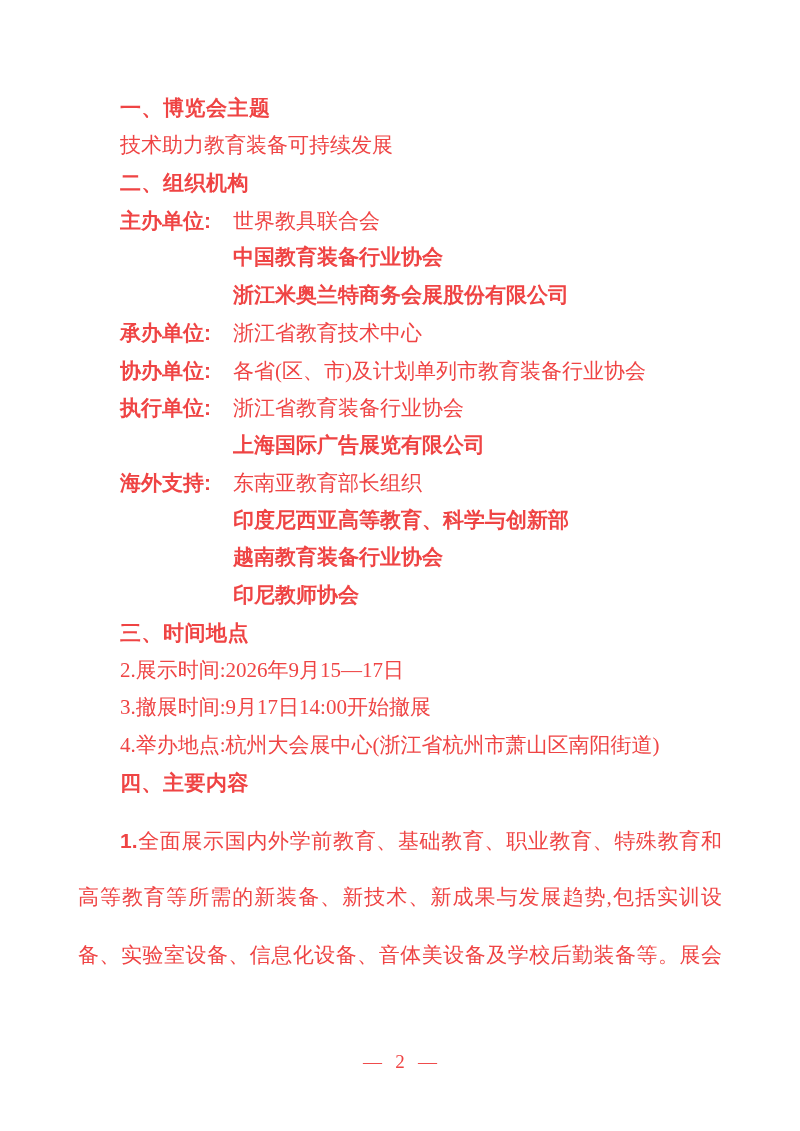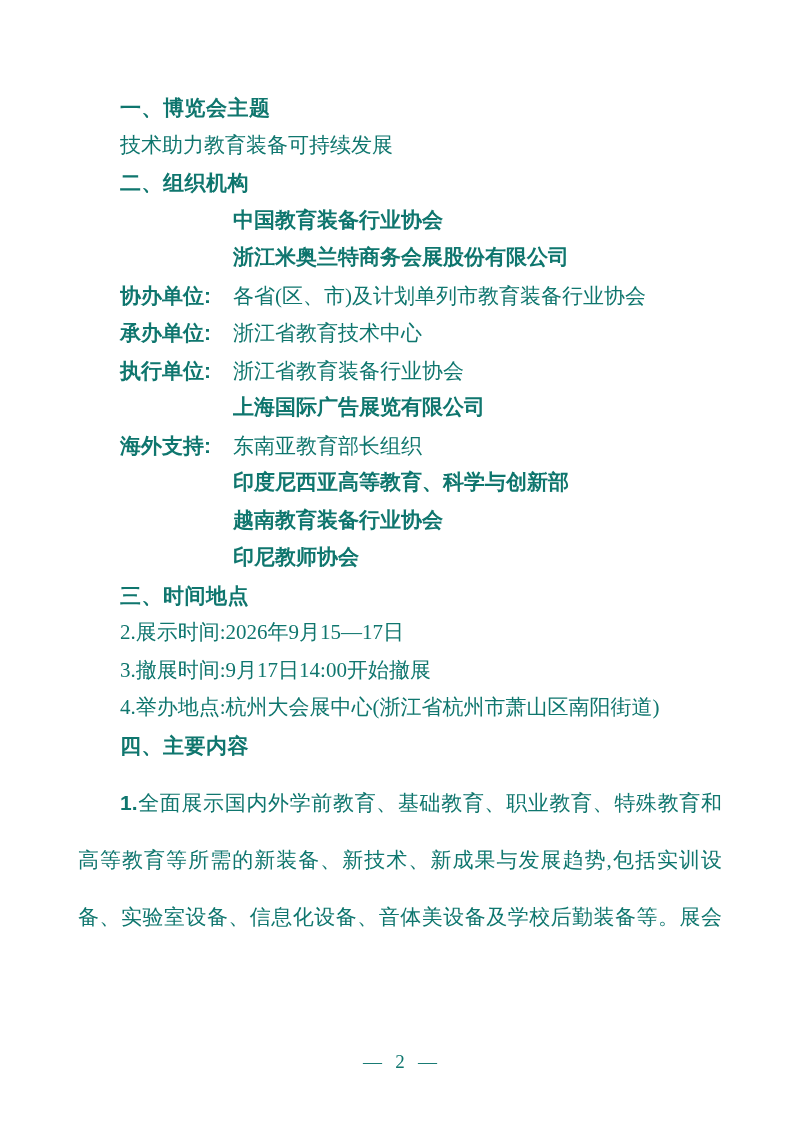--- a/index.html
+++ b/index.html
@@ -5,21 +5,21 @@
   html, body {
     margin: 0;
     padding: 0;
     background: #ffffff;
   }
   .page {
     position: relative;
     width: 800px;
     height: 1123px;
     background: #ffffff;
-    color: #0f766e;
+    color: #ef4444;
     overflow: hidden;
     font-family: "Liberation Serif", "DejaVu Serif", serif;
     font-size: 21px;
   }
   .content {
     position: absolute;
     left: 78px;
     right: 78px;
     top: 89px;
   }
@@ -78,26 +78,27 @@
 <body>
 
 <div class="page">
   <div class="content">
 
     <div class="line heading">一、博览会主题</div>
     <div class="line indent">技术助力教育装备可持续发展</div>
 
     <div class="line heading">二、组织机构</div>
 
+    <div class="line indent"><span class="label">主办单位:</span><span>世界教具联合会</span></div>
     <div class="line cont">中国教育装备行业协会</div>
     <div class="line cont">浙江米奥兰特商务会展股份有限公司</div>
 
+    <div class="line indent"><span class="label">承办单位:</span><span>浙江省教育技术中心</span></div>
+
     <div class="line indent"><span class="label">协办单位:</span><span>各省(区、市)及计划单列市教育装备行业协会</span></div>
-
-    <div class="line indent"><span class="label">承办单位:</span><span>浙江省教育技术中心</span></div>
 
     <div class="line indent"><span class="label">执行单位:</span><span>浙江省教育装备行业协会</span></div>
     <div class="line cont">上海国际广告展览有限公司</div>
 
     <div class="line indent"><span class="label">海外支持:</span><span>东南亚教育部长组织</span></div>
     <div class="line cont">印度尼西亚高等教育、科学与创新部</div>
     <div class="line cont">越南教育装备行业协会</div>
     <div class="line cont">印尼教师协会</div>
 
     <div class="line heading">三、时间地点</div>

